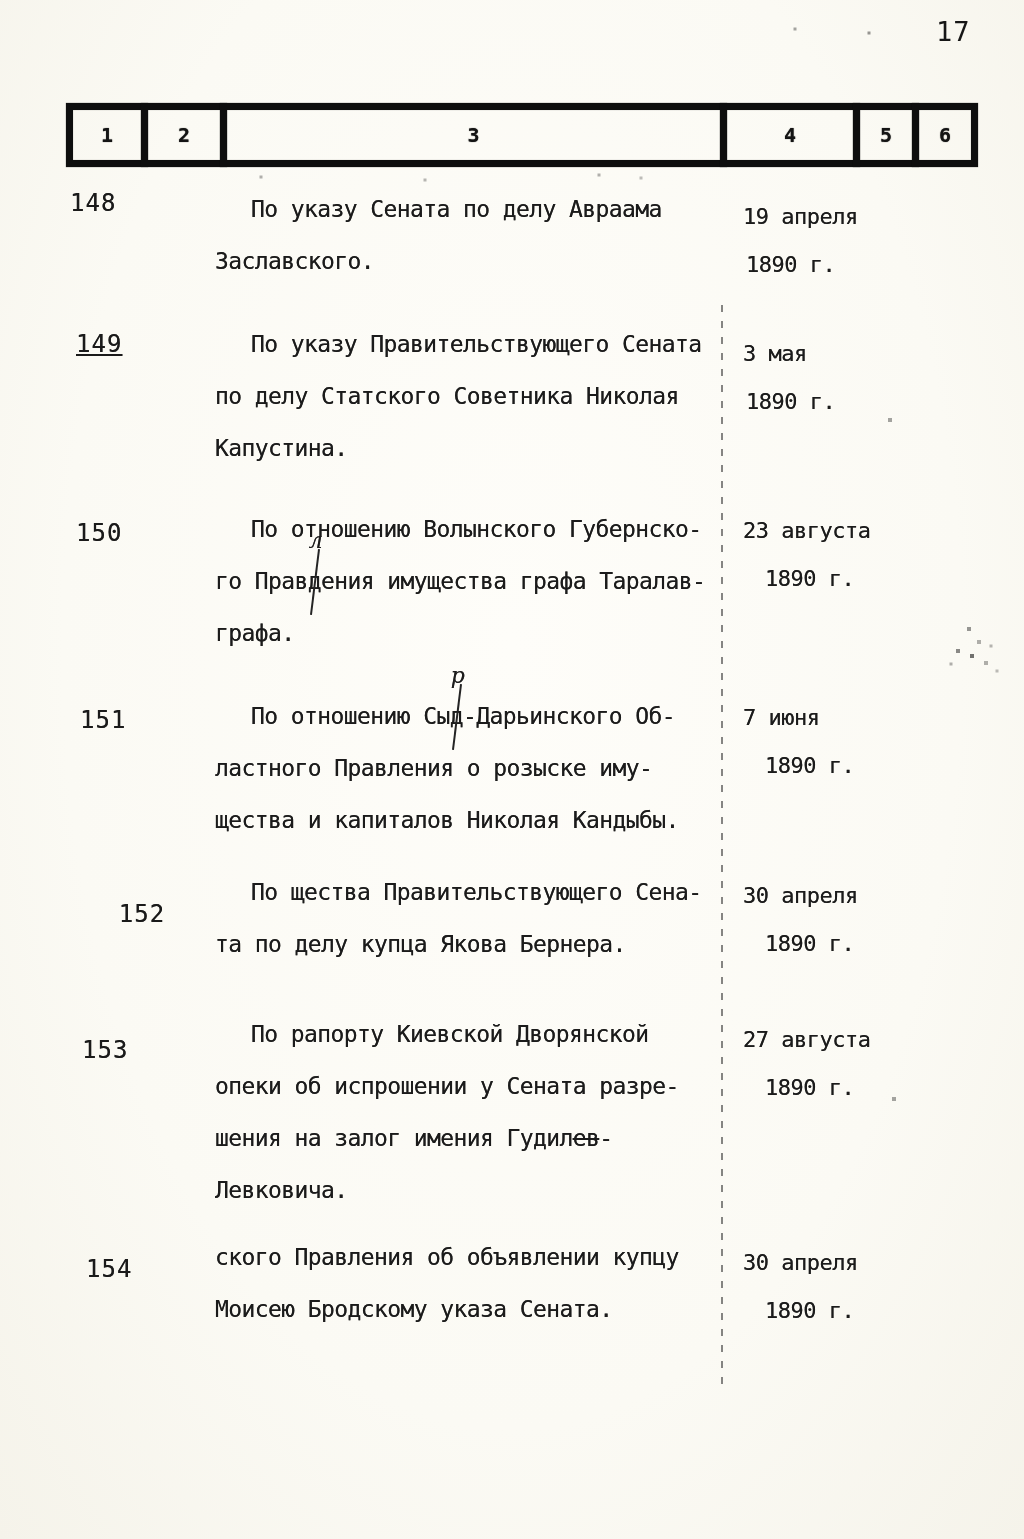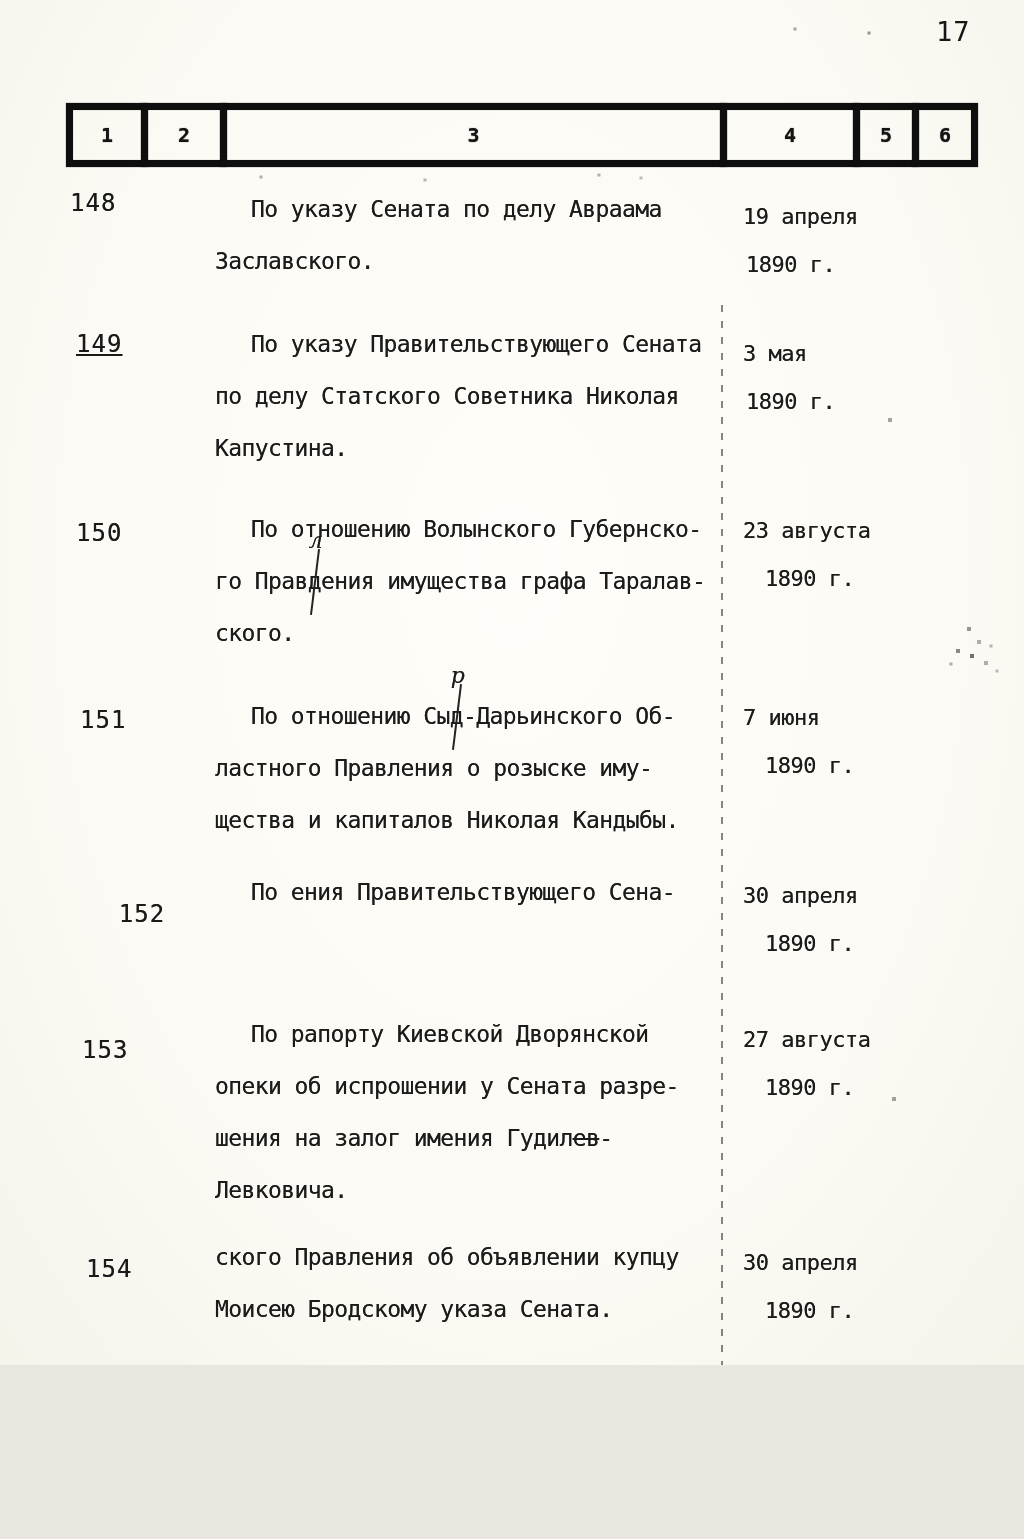--- a/index.html
+++ b/index.html
@@ -2,21 +2,21 @@
 <html><head>
 <meta charset="utf-8">
 <style>
   html,body{margin:0;padding:0;}
   body{
     font-family:"DejaVu Sans Mono", monospace;
     background:#e8e6df;
   }
   .page{
     position:relative;
-    width:1024px;height:1365px;
+    width:1024px;height:1539px;
     margin:0 auto;
     background:radial-gradient(ellipse at 50% 42%, #fefdf9 0%, #fbfaf4 62%, #f5f3ea 100%);
     color:#1b1b1b;
     overflow:hidden;
   }
   
   .page-number{
     position:absolute; top:16px; left:936px;
     font-size:27px; letter-spacing:1px; color:#161616;
   }
@@ -151,21 +151,21 @@
         <div class="date">
           <span class="date-line">3 мая</span>
           <span class="date-line l2">1890 г.</span>
         </div>
       </div>
       <div class="row row2">
         <div class="num">150</div>
         <div class="desc">
           <span class="desc-line first">По отношению Волынского Губернско-</span>
           <span class="desc-line">го Прав<span class="struck vline">д<span class="hand-sup">л</span></span>ения имущества графа Таралав-</span>
-          <span class="desc-line">ского.</span>
+          <span class="desc-line">графа.</span>
         </div>
         <div class="date">
           <span class="date-line">23 августа</span>
           <span class="date-line l2">1890 г.</span>
         </div>
       </div>
       <div class="row row3">
         <div class="num">151</div>
         <div class="desc">
           <span class="desc-line first">По отношению Сы<span class="struck vline">д<span class="hand-sup">р</span></span>-Дарьинского Об-</span>
@@ -173,21 +173,22 @@
           <span class="desc-line">щества и капиталов Николая Кандыбы.</span>
         </div>
         <div class="date">
           <span class="date-line">7 июня</span>
           <span class="date-line l2">1890 г.</span>
         </div>
       </div>
       <div class="row row4">
         <div class="num">152</div>
         <div class="desc">
-          <span class="desc-line first">По ения Правительствующего Сена-</span>
+          <span class="desc-line first">По щества Правительствующего Сена-</span>
+          <span class="desc-line">та по делу купца Якова Бернера.</span>
         </div>
         <div class="date">
           <span class="date-line">30 апреля</span>
           <span class="date-line l2">1890 г.</span>
         </div>
       </div>
       <div class="row row5">
         <div class="num">153</div>
         <div class="desc">
           <span class="desc-line first">По рапорту Киевской Дворянской</span>

